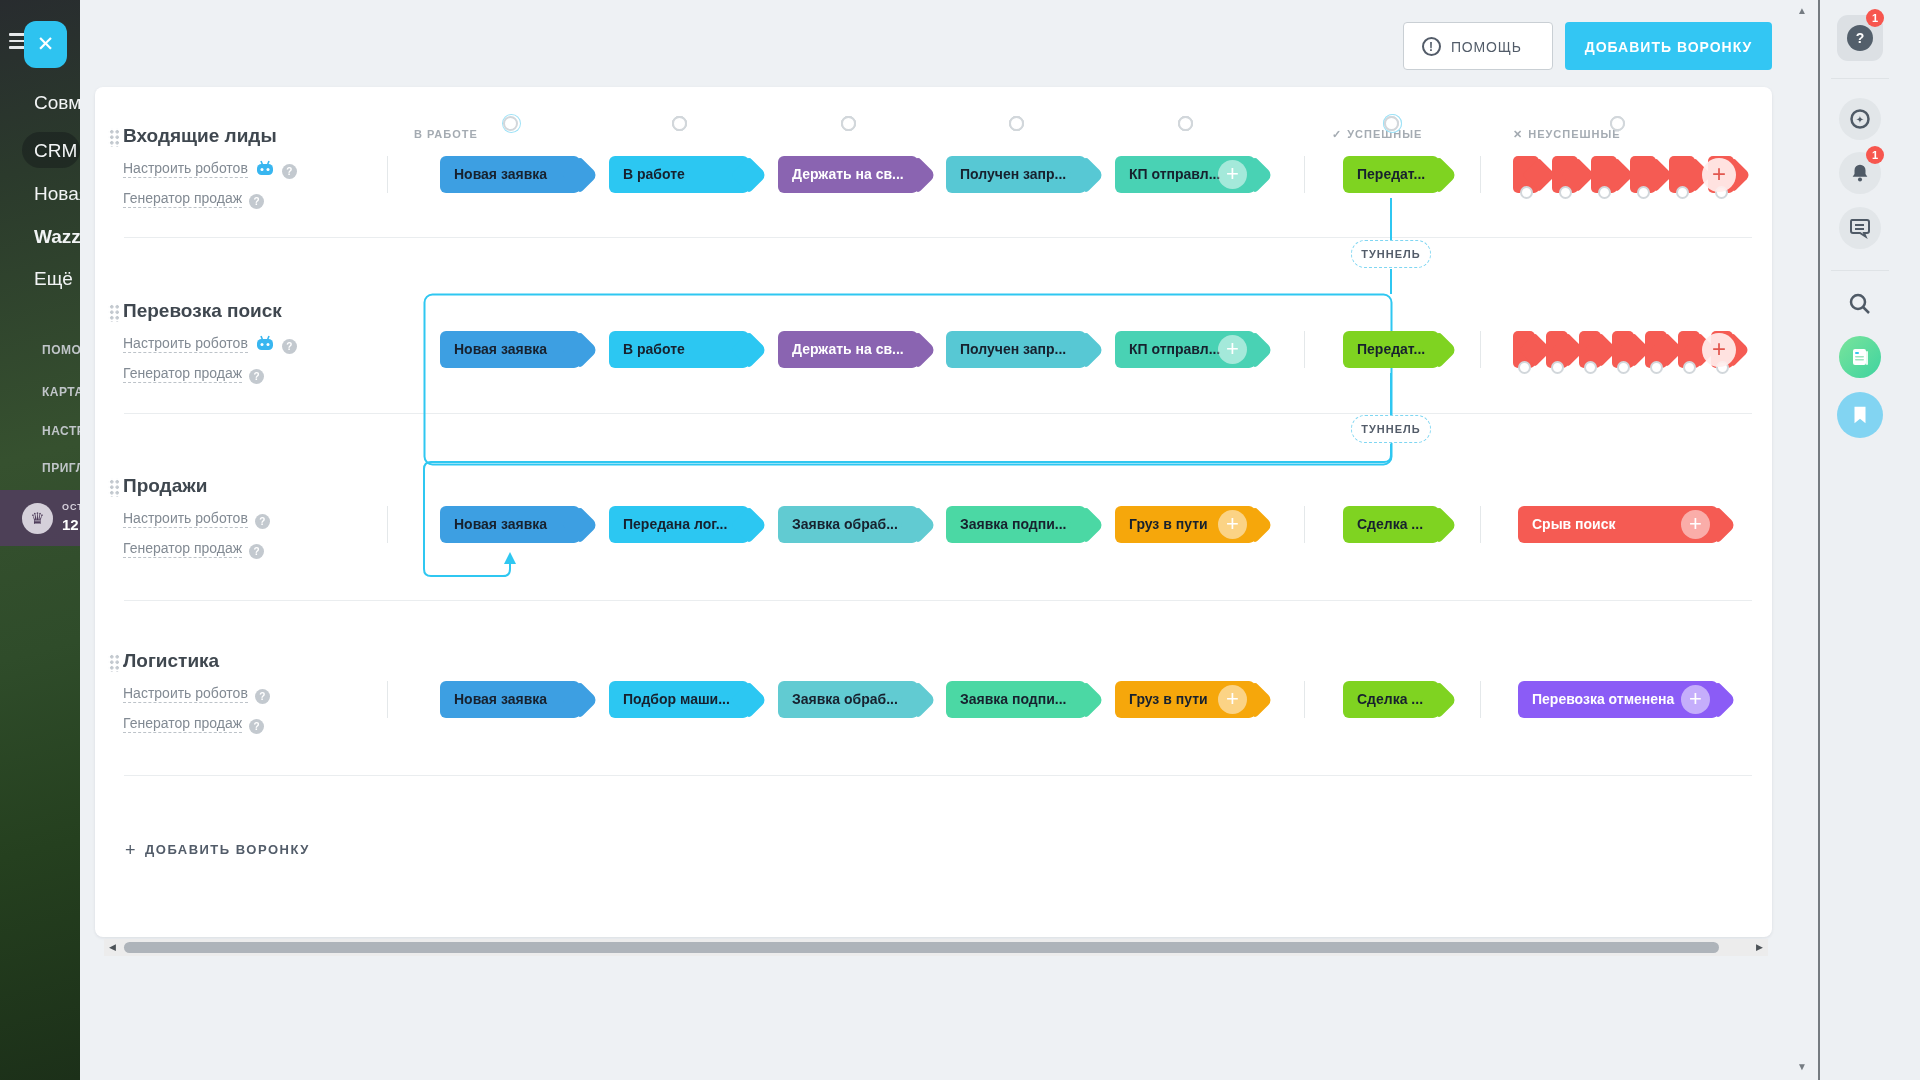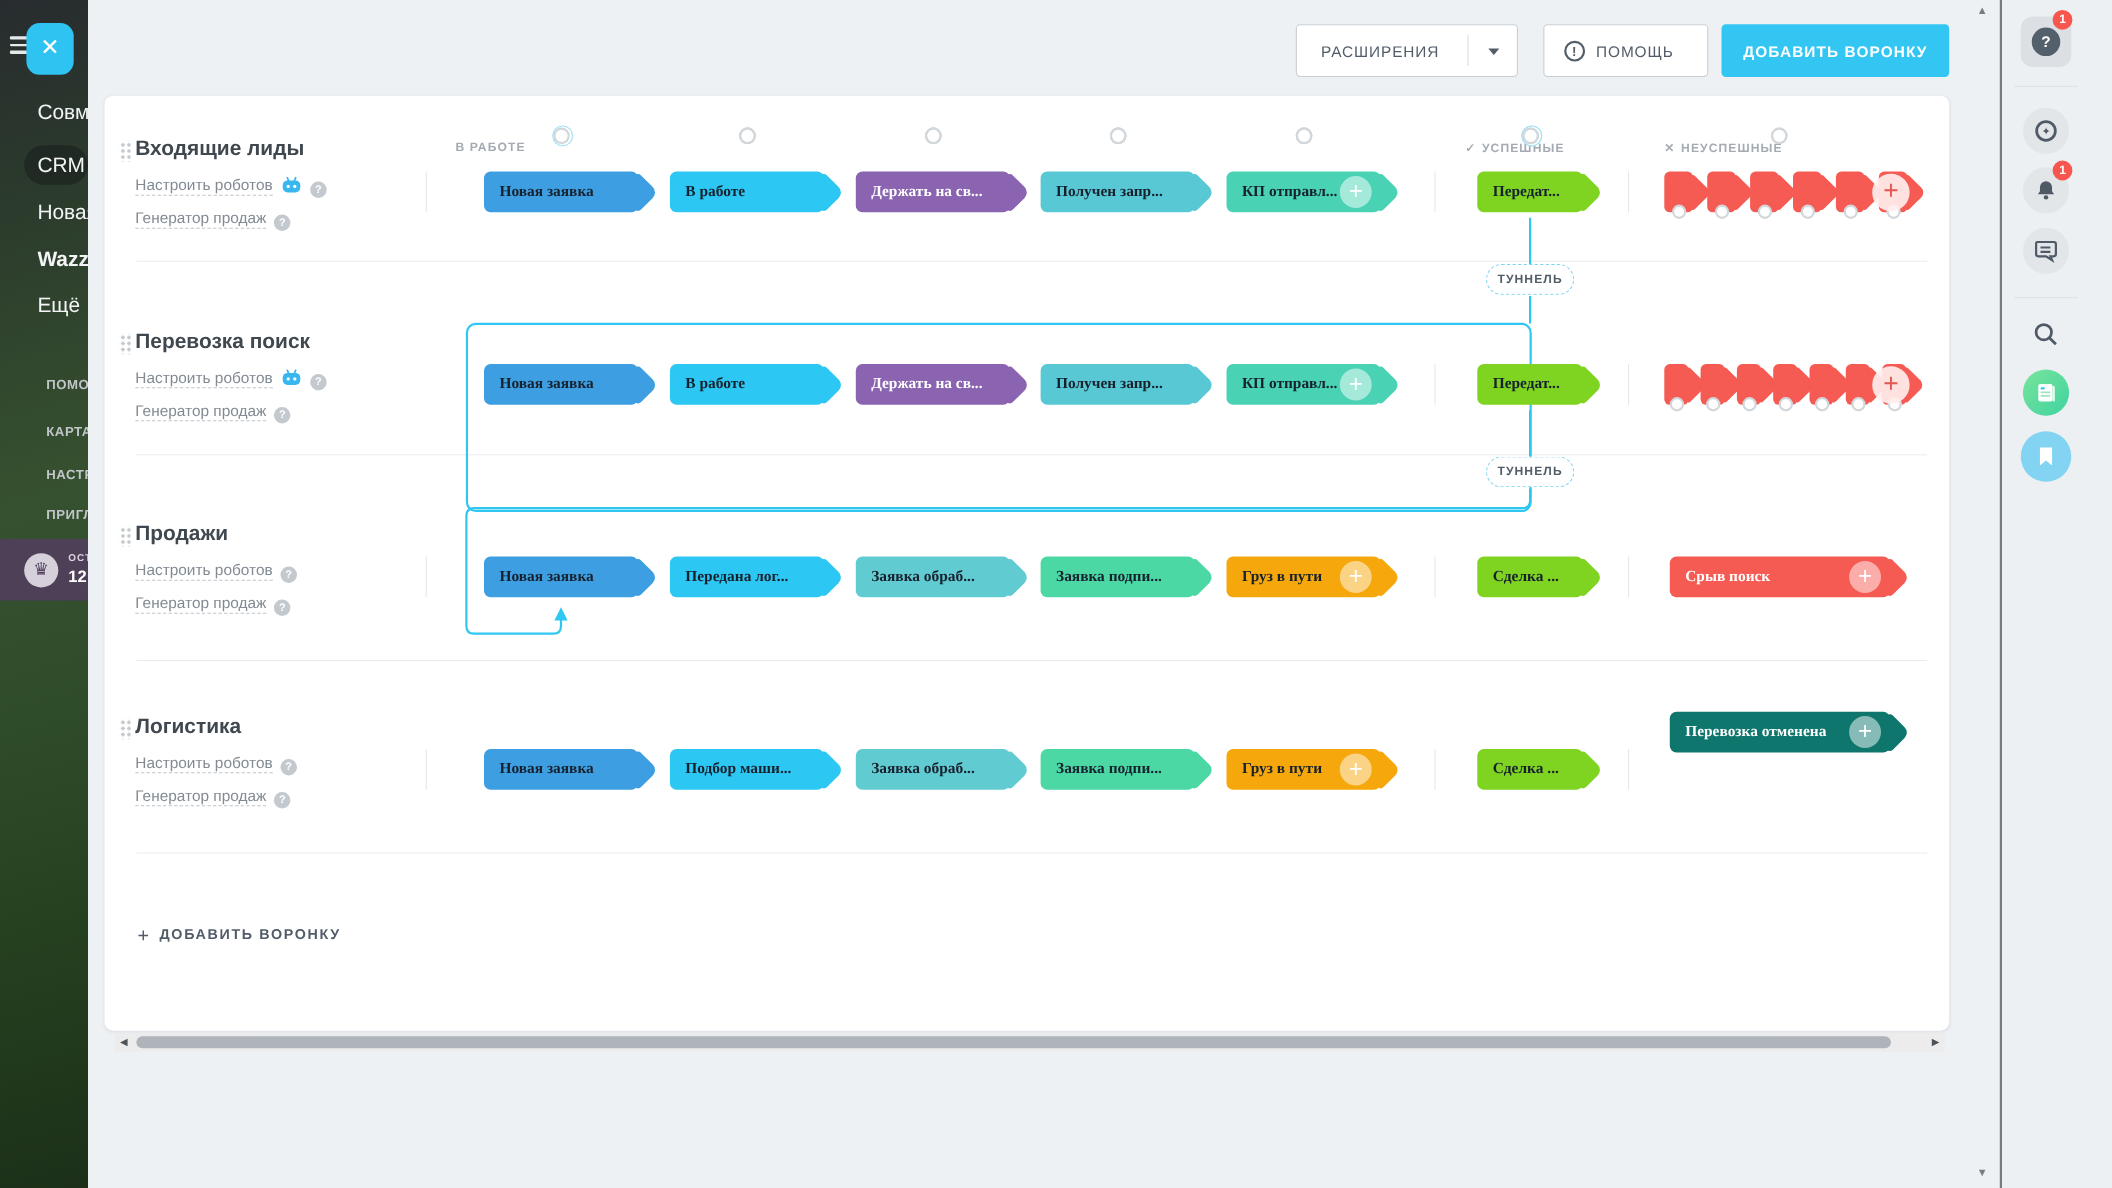--- a/index.html
+++ b/index.html
@@ -52,21 +52,21 @@
   .f-link{position:absolute;font-size:14px;color:#828a93;white-space:nowrap;cursor:pointer;}
   .f-link .txt{border-bottom:1px dashed #bdc3c9;padding-bottom:1px;}
   .qmark{display:inline-block;width:15px;height:15px;border-radius:50%;background:#c3c9cf;color:#fff;font-size:10px;
     font-weight:bold;text-align:center;line-height:15px;vertical-align:-2px;margin-left:7px;cursor:pointer;}
   .robot{display:inline-block;vertical-align:-3px;margin-left:7px;}
 
   .stage{position:absolute;height:37px;border-radius:6px;cursor:pointer;z-index:2;}
   .stage .tip{position:absolute;width:26px;height:26px;top:5.5px;right:-13px;transform:rotate(45deg);
     border-radius:4px;border-top-right-radius:7px;background:inherit;}
   .stage .slabel{position:relative;z-index:1;display:block;line-height:37px;padding-left:14px;font-size:14px;
-    font-weight:bold;color:#17212e;white-space:nowrap;overflow:hidden;font-family:Liberation Serif, serif;}
+    font-weight:bold;color:#17212e;white-space:nowrap;overflow:hidden;}
   .stage.light .slabel{color:#fff;}
   .bcirc{position:absolute;width:15px;height:15px;border-radius:50%;background:#fff;border:2px solid #d2d7db;
     top:29px;z-index:3;cursor:pointer;}
   .bcirc.cyan{background:#2fc7f1;border:3px solid #fff;box-shadow:0 0 0 1px #9fe2f7;width:17px;height:17px;top:28px;}
   .plus{position:absolute;top:4px;width:29px;height:29px;border-radius:50%;background:rgba(255,255,255,.5);
     color:#fff;font-size:22px;font-weight:400;text-align:center;line-height:27px;z-index:2;cursor:pointer;}
   .fail-chev{position:absolute;height:37px;border-radius:5px;background:#f55b53;cursor:pointer;z-index:2;}
   .fail-chev .tip{position:absolute;width:24px;height:24px;top:6.5px;right:-12px;transform:rotate(45deg);
     border-radius:3px;border-top-right-radius:6px;background:inherit;}
   .fail-plus{position:absolute;width:34px;height:34px;border-radius:50%;background:rgba(255,238,237,.92);
@@ -130,25 +130,20 @@
         <div class="side-foot" style="top: 424px;">НАСТР</div>
         <div class="side-foot" style="top: 461px;">ПРИГЛ</div>
       </div>
     <div class="trial">
       <div class="crown">♛</div>
       <div class="t1">ОСТ</div>
       <div class="t2">12</div>
     </div>
   </aside>
 
-  <div class="hbtn" id="btn-extensions">
-    <span class="lbl">РАСШИРЕНИЯ</span>
-    <span class="div"></span>
-    <span class="caret"></span>
-  </div>
   <div class="hbtn" id="btn-help">
     <span class="info">!</span>
     <span class="lbl">ПОМОЩЬ</span>
   </div>
   <button id="btn-add">ДОБАВИТЬ ВОРОНКУ</button>
 
   <div id="card">
     <div class="col-head" style="left:319px;">
       <span>В РАБОТЕ</span>
     </div>
@@ -386,21 +381,21 @@
             <span class="tip"></span>
             <span class="slabel">Груз в пути</span>
             <div class="plus" style="right: 8px;">+</div>
           </div>
           <div class="bcirc" style="left: 1082.5px;"></div>
           <div class="stage" style="left: 1248px; top: 594px; width: 96px; background: rgb(127, 211, 33);">
             <span class="tip"></span>
             <span class="slabel">Сделка ...</span>
           </div>
           <div class="bcirc" style="left: 1288.5px;"></div>
-          <div class="stage light" style="left: 1423px; top: 560px; width: 200px; background: #0f766e;">
+          <div class="stage light" style="left: 1423px; top: 594px; width: 200px; background: #8b5cf6;">
             <span class="tip"></span>
             <span class="slabel">Перевозка отменена</span>
             <div class="plus" style="right: 8px;">+</div>
           </div>
           <div class="bcirc" style="left: 1515px;"></div>
         </div>
       </div>
     <div id="add-funnel-foot">
       <span class="pl">+</span><span>ДОБАВИТЬ ВОРОНКУ</span>
     </div>

